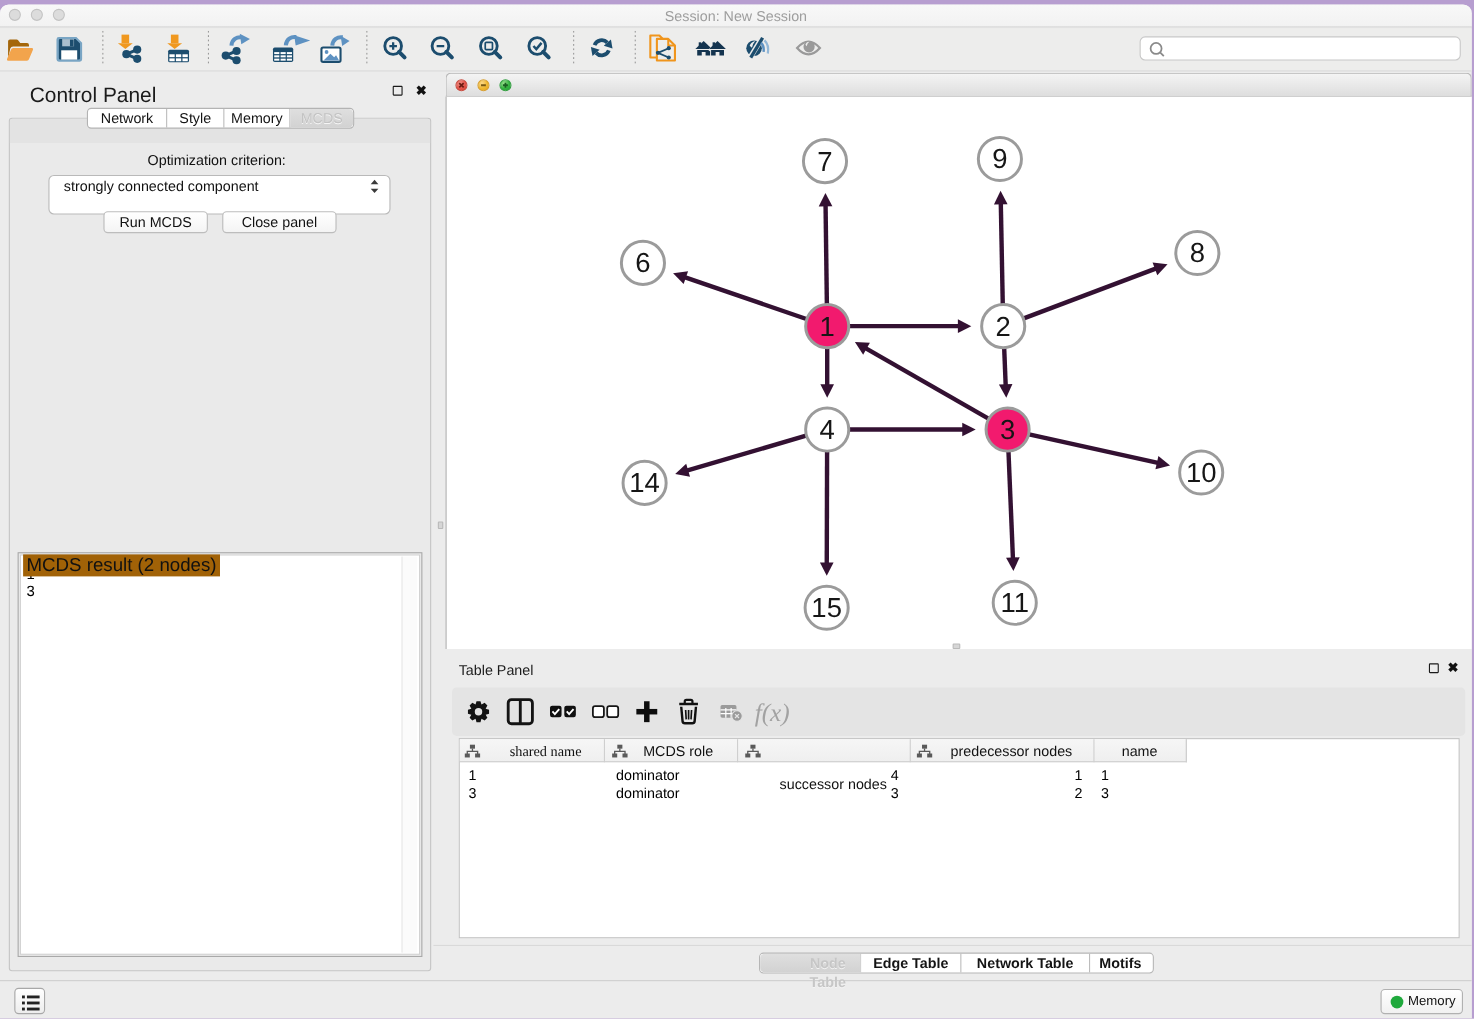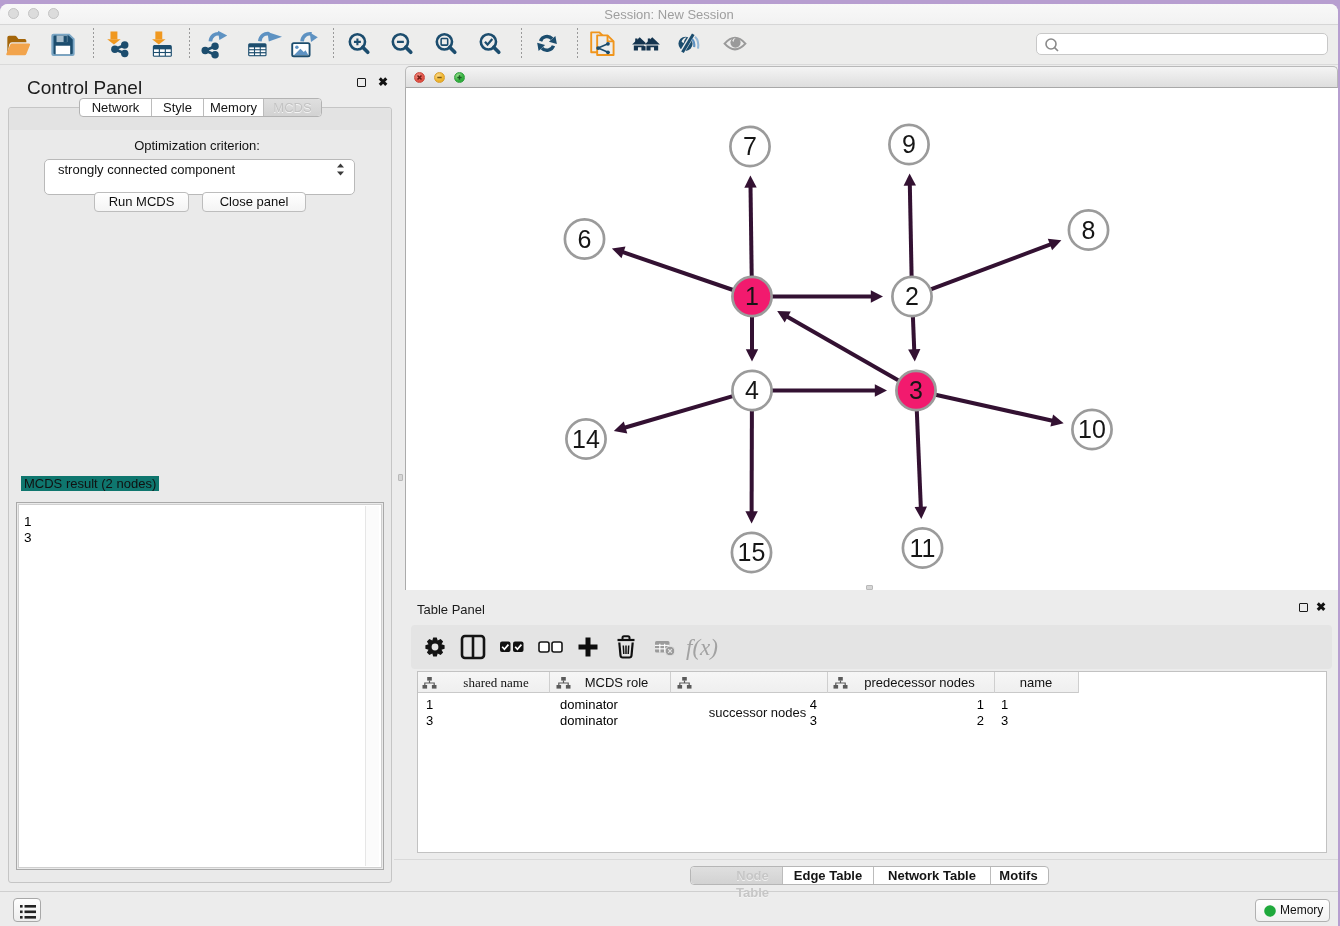--- a/index.html
+++ b/index.html
@@ -22,21 +22,21 @@
 .winbtn-x { position:absolute; font-size:12px; font-weight:bold; color:#111; line-height:11px; }
 #cp-tabs { position:absolute; left:79px; top:94px; width:243px; height:19px; background:#fff; border:1px solid #b3b3b3; border-radius:4px; display:flex; font-size:13px; z-index:3; }
 #cp-tabs .seg { border-right:1px solid #bcbcbc; text-align:center; line-height:17px; color:#141414; }
 #cp-tabs .seg.sel { background:linear-gradient(#dfdfdf,#d2d2d2); color:#c3c3c3; text-shadow:0 1px 0 #f5f5f5; border-right:none; border-radius:0 4px 4px 0; }
 #cp-content { position:absolute; left:8px; top:103px; width:384px; height:776px; background:#eaeaea; border:1px solid #c5c5c5; border-radius:3px; }
 #cp-content .topband { position:absolute; left:0; top:0; width:100%; height:22px; background:#e3e3e3; border-radius:3px 3px 0 0; }
 #opt-label { position:absolute; left:0; top:134px; width:394px; text-align:center; font-size:13px; color:#111; }
 #opt-select { position:absolute; left:44px; top:155px; width:311px; height:36px; background:#fff; border:1px solid #b9b9b9; border-radius:5px; font-size:13px; color:#111; line-height:19px; padding-left:13px; }
 .btn { position:absolute; height:20px; background:linear-gradient(#ffffff,#f4f4f4); border:1px solid #bdbdbd; border-radius:4px; font-size:13px; color:#111; text-align:center; line-height:18px; }
 #mcds-group { position:absolute; left:16px; top:498px; width:368px; height:368px; border:1px solid #a9a9a9; }
-#mcds-label { position:absolute; left:21px; top:472px; background:#0f766e; padding:0 3px; font-size:13px; color:#111; }
+#mcds-label { position:absolute; left:21px; top:500px; background:#a16207; padding:0 3px; font-size:17px; color:#111; }
 #mcds-white { position:absolute; left:1px; top:1px; right:1px; bottom:1px; background:#fff; border:1px solid #cfcfcf; }
 #mcds-scroll { position:absolute; right:2px; top:1px; width:14px; bottom:1px; background:#fbfbfb; border-left:1px solid #e6e6e6; }
 #mcds-text { position:absolute; left:5px; top:9px; font-size:13.5px; line-height:16px; color:#000; }
 
 #net-title { position:absolute; left:405px; top:62px; width:933px; height:22px; background:linear-gradient(#f4f4f4,#dedede); border:1px solid #b9b9b9; border-bottom:1px solid #a8a8a8; border-radius:5px 5px 0 0; }
 .tl2 { position:absolute; top:5px; width:11px; height:11px; border-radius:50%; }
 #net-title .t { position:absolute; width:100%; text-align:center; top:3px; font-size:13px; font-weight:bold; color:#1a1a1a; }
 #canvas { position:absolute; left:405px; top:84px; width:933px; height:502px; background:#fff; border-left:1px solid #ababab; }
 
 #tp { position:absolute; left:394px; top:586px; width:944px; height:301px; background:#ececec; }

